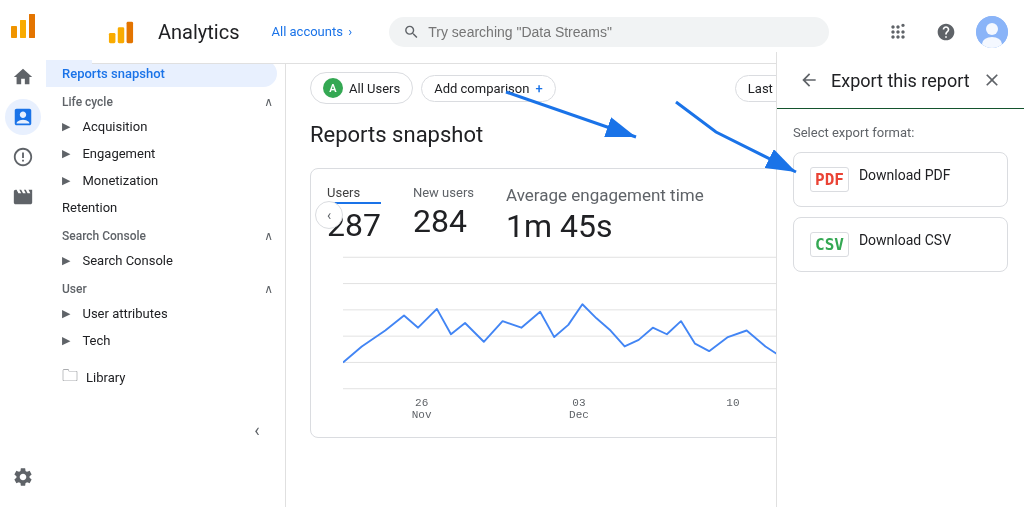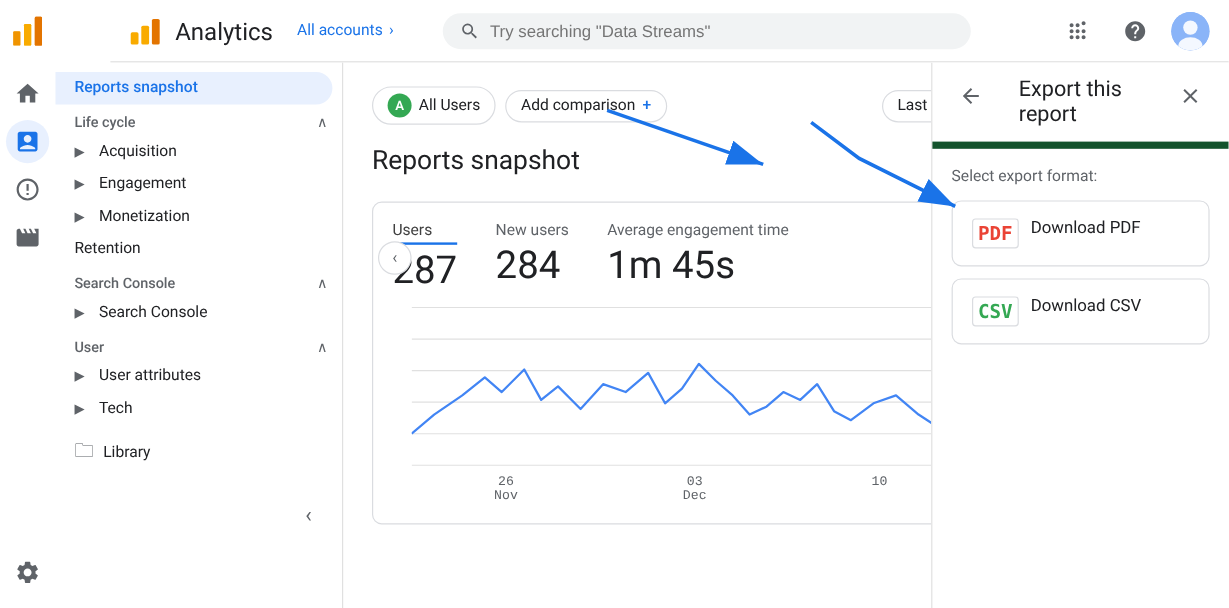--- a/index.html
+++ b/index.html
@@ -57,25 +57,25 @@
     }
     .sidebar-item .arrow { font-size: 11px; color: #5f6368; margin-right: 4px; }
     .sidebar-item .folder-icon { font-size: 16px; color: #5f6368; }
 
     
     .topbar {
       position: absolute;
       top: 0;
       left: 46px;
       right: 0;
-      height: 52px;
+      height: 64px;
       display: flex;
       align-items: center;
       padding: 0 16px;
-      gap: 12px;
+      gap: 24px;
       border-bottom: 1px solid #e0e0e0;
       background: #fff;
       z-index: 10;
     }
     .search-bar {
       flex: 1;
       max-width: 440px;
       margin: 0 auto;
       background: #f1f3f4;
       border-radius: 24px;
@@ -190,24 +190,24 @@
       height: 100%;
       background: #fff;
       border-left: 1px solid #e0e0e0;
       padding: 0;
       z-index: 20;
       display: flex;
       flex-direction: column;
     }
     .export-header {
       display: flex;
-      align-items: flex-start;
+      align-items: center;
       padding: 12px 16px;
-      gap: 24px;
-      border-bottom: 6px solid #14532d;
+      gap: 6px;
+      border-bottom: 1px solid #14532d;
     }
     .export-title { font-size: 18px; font-weight: 400; color: #202124; flex: 1; }
     .export-body { padding: 16px; }
     .export-format-label { font-size: 13px; color: #5f6368; margin-bottom: 12px; }
     .export-option {
       display: flex;
       align-items: flex-start;
       gap: 10px;
       padding: 14px 16px;
       border: 1px solid #dadce0;
@@ -442,21 +442,21 @@
                 <span style="font-size:13px; color:#404040; border-bottom:2px solid #1a73e8; padding-bottom:2px; cursor:pointer;">Users</span>
                 <span style="font-size:32px; font-weight:400; color:#202124; margin-top:2px;">287</span>
               </div>
 
               <div class="stat-item">
                 <span style="font-size:13px; color:#5f6368; cursor:pointer;">New users</span>
                 <span style="font-size:32px; font-weight:400; color:#202124; margin-top:2px;">284</span>
               </div>
 
               <div class="stat-item">
-                <span style="font-size:13px; color:#5f6368; cursor:pointer;">Average engagement time</span>
+                <span style="font-size:17px; color:#5f6368; cursor:pointer;">Average engagement time</span>
                 <span style="font-size:32px; font-weight:400; color:#202124; margin-top:2px;">1m 45s</span>
               </div>
 
               <div style="margin-left:auto; color:#34a853; font-size:22px; align-self:center;">
                 <svg width="24" height="24" viewBox="0 0 24 24" fill="#34a853">
                     <path d="M12 2C6.48 2 2 6.48 2 12s4.48 10 10 10 10-4.48 10-10S17.52 2 12 2zm-2 15l-5-5 1.41-1.41L10 14.17l7.59-7.59L19 8l-9 9z"></path>
                   </svg>
               </div>
 
               <div class="nav-arrow" style="position:absolute; right:-12px; top:50%; transform:translateY(-50%); z-index:2;">›</div>

